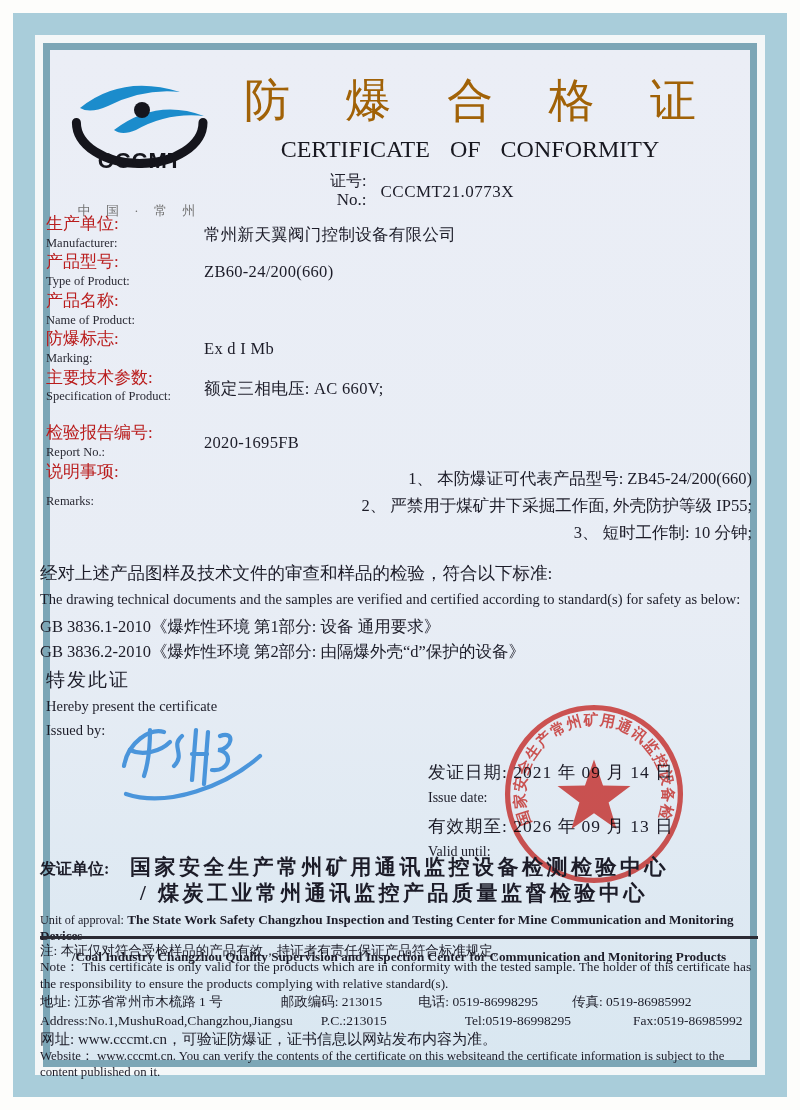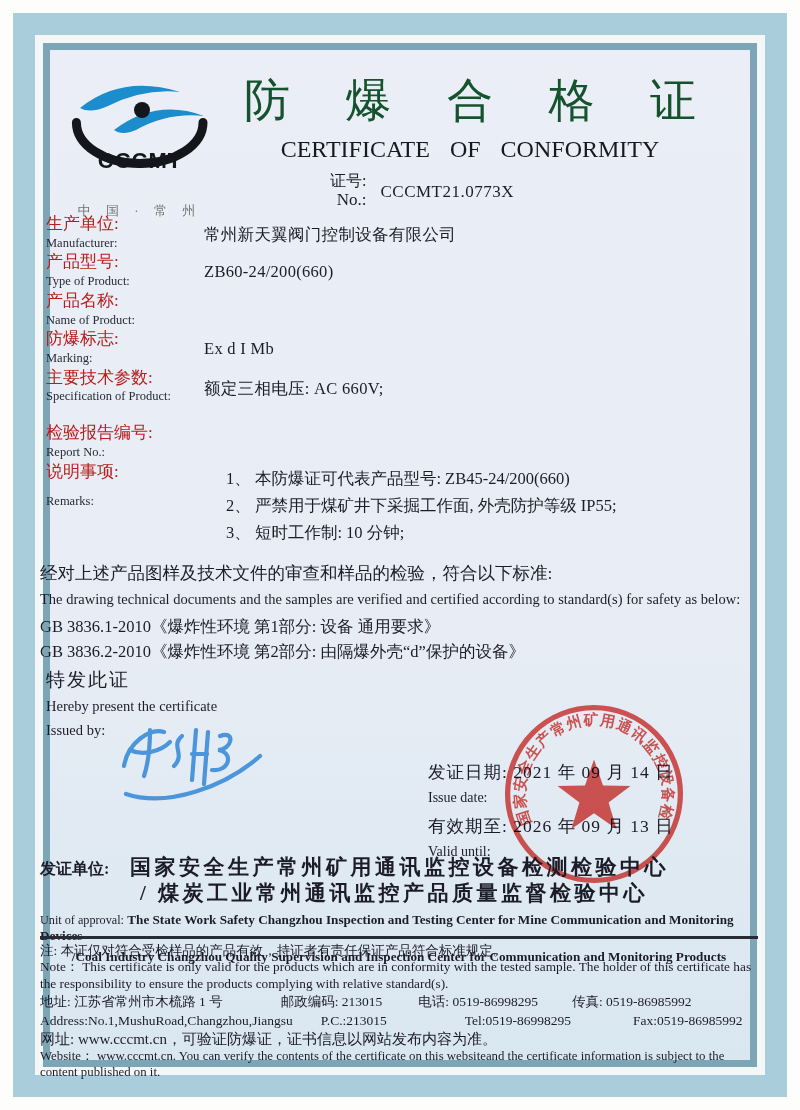--- a/index.html
+++ b/index.html
@@ -8,37 +8,37 @@
   
   .frame-outerband{position:absolute;inset:13px;background:#a9cdda;}
   .frame-whitegap{position:absolute;inset:35px;background:#f4f7f8;}
   .frame-tealband{position:absolute;inset:43px;background:#7ca6b6;}
   .frame-content{position:absolute;inset:50px;background:linear-gradient(180deg,#ebeef6 0%,#e8edf5 55%,#d9e7f1 100%);}
   .layer{position:absolute;inset:0;}
 
   
   .logo-block{position:absolute;left:52px;top:78px;width:175px;text-align:center;}
   .logo-sub{margin-top:2px;font-size:13px;letter-spacing:6px;color:#737373;}
-  .title-cn{position:absolute;left:215px;top:70px;width:510px;text-align:center;font-size:46px;letter-spacing:22px;text-indent:22px;color:#14532d;}
+  .title-cn{position:absolute;left:215px;top:70px;width:510px;text-align:center;font-size:46px;letter-spacing:22px;text-indent:22px;color:#a16207;}
   .title-en{position:absolute;left:215px;top:136px;width:510px;text-align:center;font-size:24px;word-spacing:14px;color:#181820;}
   .certno{position:absolute;left:330px;top:172px;display:flex;font-family:Liberation Serif, serif;}
   .certno-labels{text-align:right;line-height:1.15;}
   .certno-cn{font-size:16px;}
   .certno-en{font-size:17px;}
   .certno-val{font-size:17px;margin-left:14px;padding-top:10px;letter-spacing:.5px;}
 
   
   .fields{position:absolute;left:46px;top:215px;width:706px;}
   .row{display:flex;margin-bottom:3px;}
   .lbl{width:158px;flex:0 0 158px;line-height:1.1;}
   .lbl-cn{font-size:17px;color:#b91c1c;}
   .lbl-en{font-size:12.5px;color:#2a2a34;margin-top:3px;}
   .val{flex:1;font-size:16.5px;padding-top:9px;letter-spacing:.3px;}
   .row-gap{height:17px;}
-  .remark-items{flex:1;padding-top:2px;padding-left:22px;}
+  .remark-items{flex:1;padding-top:2px;padding-left:22px;text-align:right;}
   .remark-line{font-size:16.5px;line-height:27px;}
 
   
   .standards{position:absolute;left:40px;top:561px;width:716px;}
   .std-cn{font-size:17.5px;margin-bottom:6px;}
   .std-en{font-size:14.5px;margin-bottom:6px;}
   .std-item{font-size:16.5px;line-height:25px;}
 
   
   .issued{position:absolute;left:46px;top:667px;width:330px;}
@@ -149,20 +149,21 @@
         <div class="val">额定三相电压: AC 660V;</div>
       </div>
 
       <div class="row-gap"></div>
 
       <div class="row">
         <div class="lbl">
           <div class="lbl-cn">检验报告编号:</div>
           <div class="lbl-en">Report No.:</div>
         </div>
+        <div class="val">2020-1695FB</div>
       </div>
 
       <div class="row">
         <div class="lbl">
           <div class="lbl-cn">说明事项:</div>
           <div class="lbl-en" style="margin-top:14px;">Remarks:</div>
         </div>
         <div class="remark-items">
           <div class="remark-line">1、 本防爆证可代表产品型号: ZB45-24/200(660)</div>
           <div class="remark-line">2、 严禁用于煤矿井下采掘工作面, 外壳防护等级 IP55;</div>

